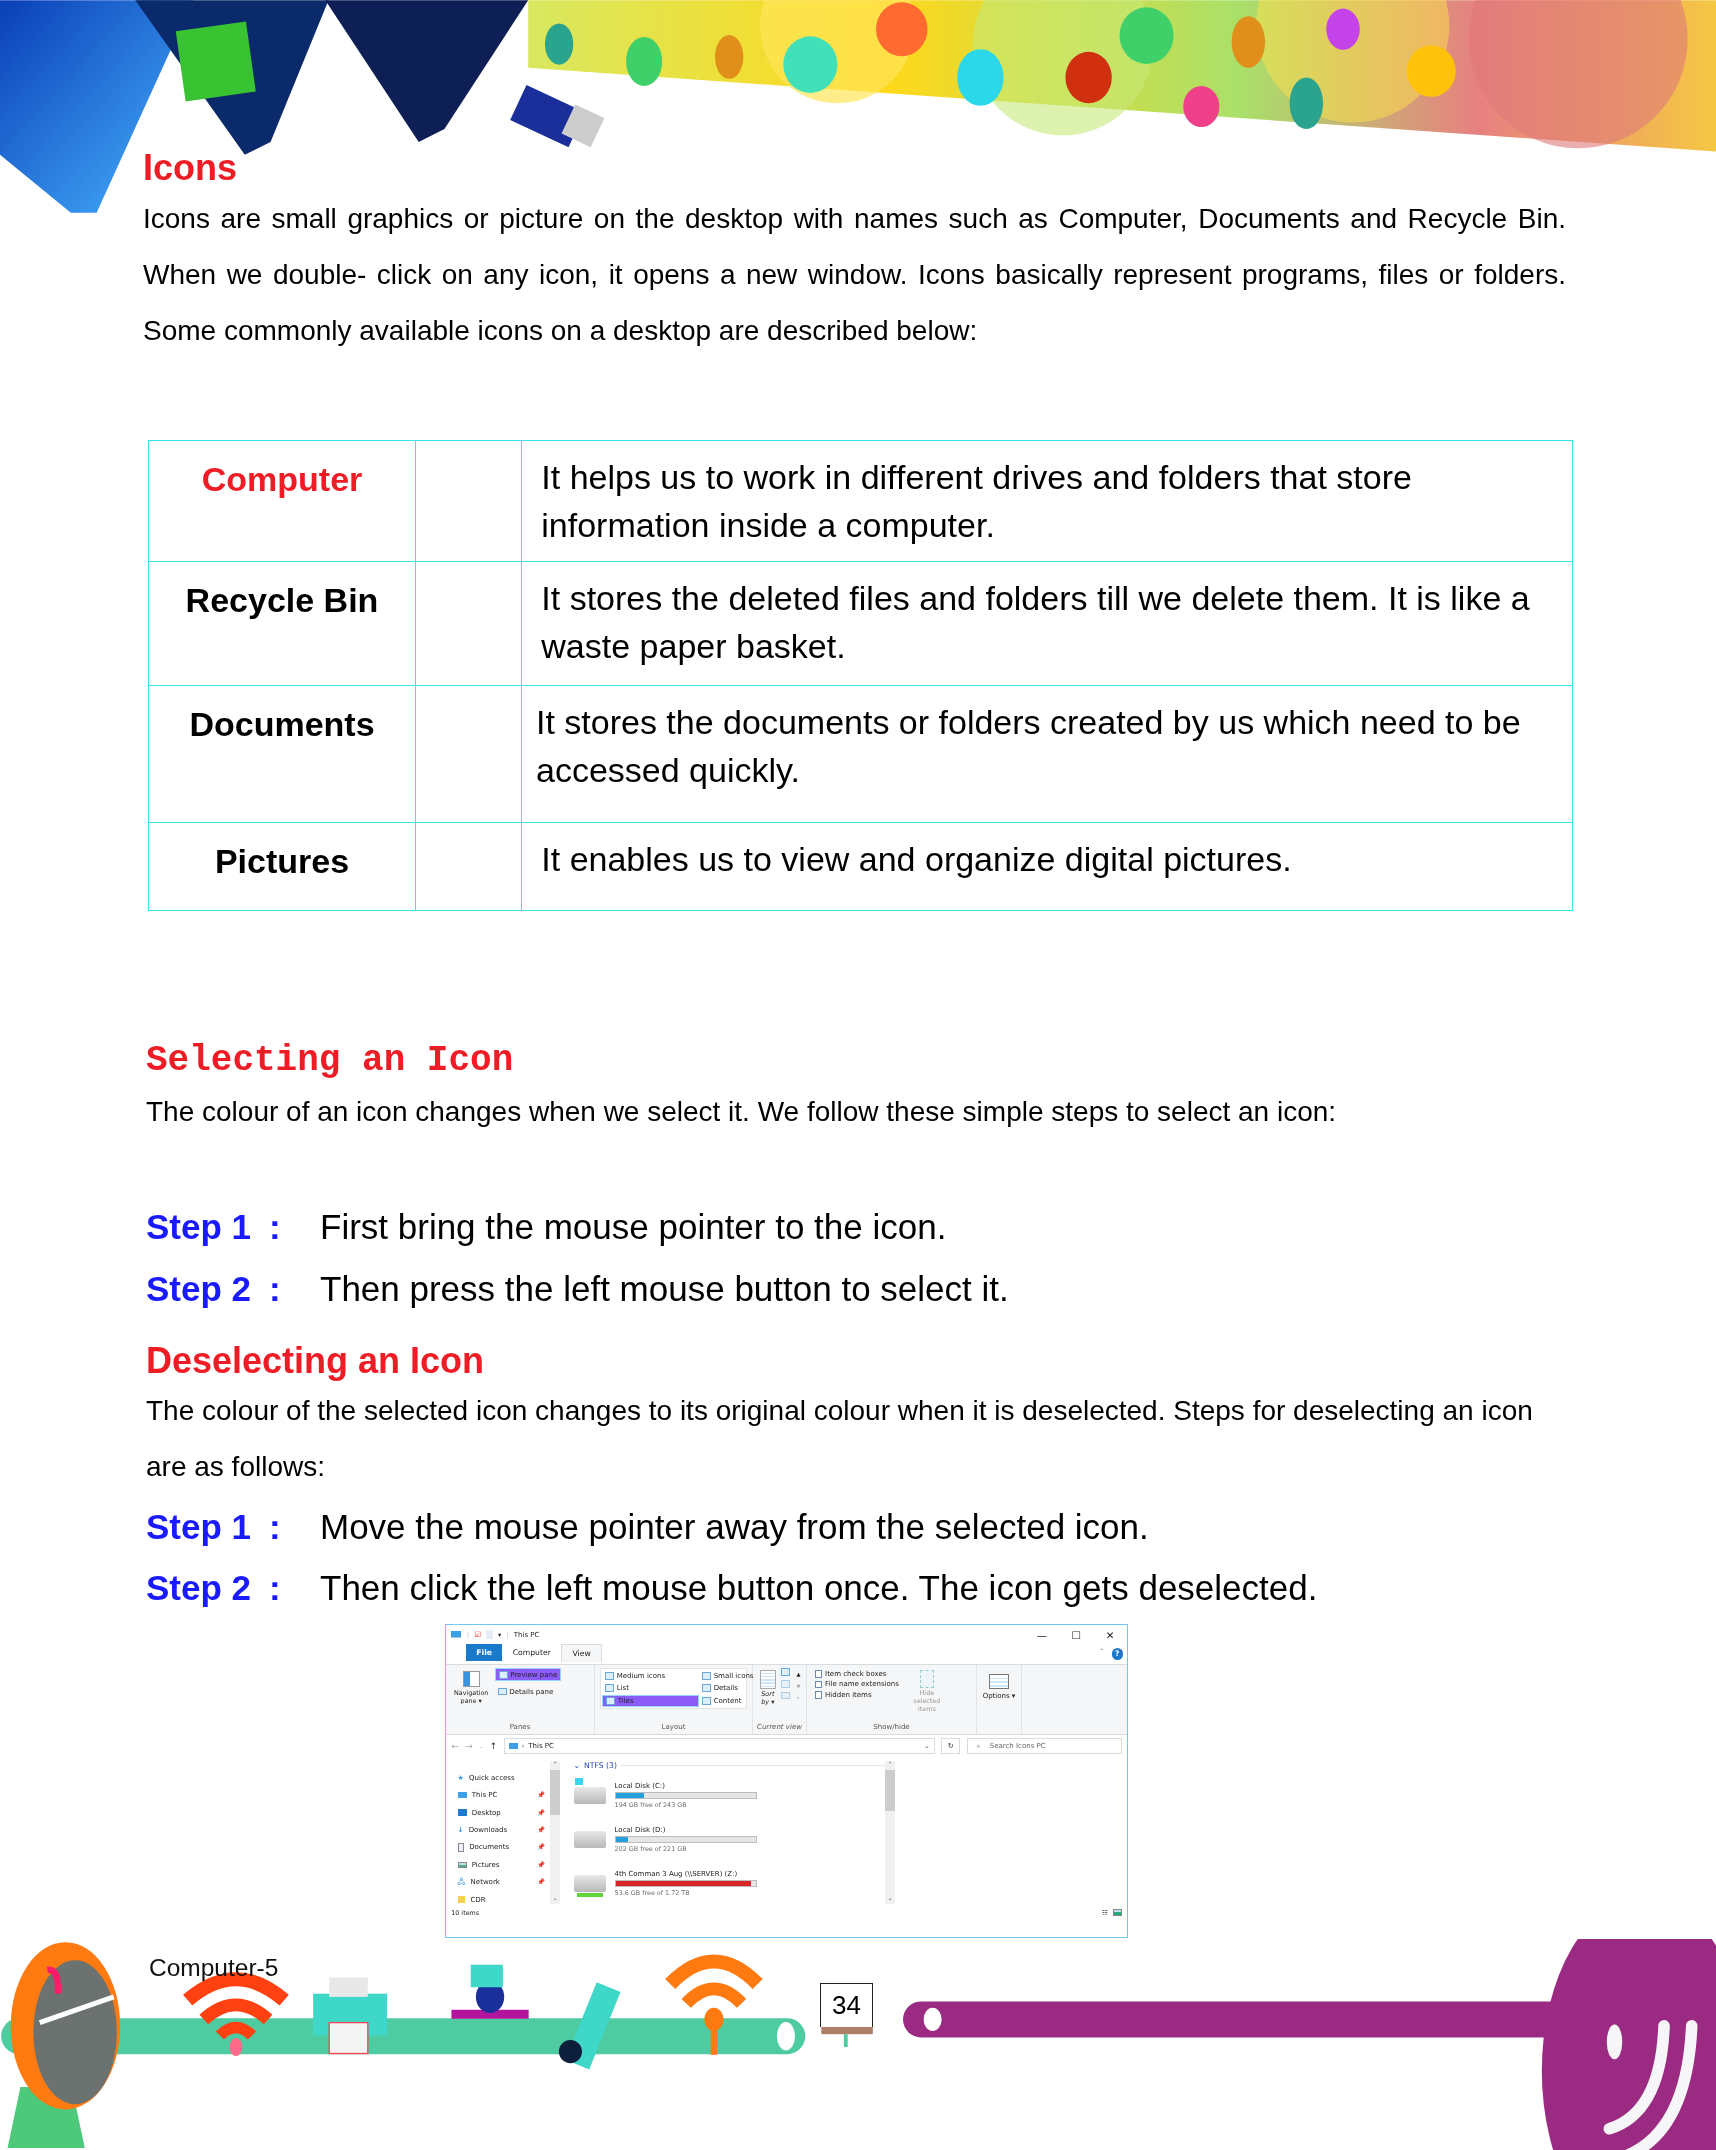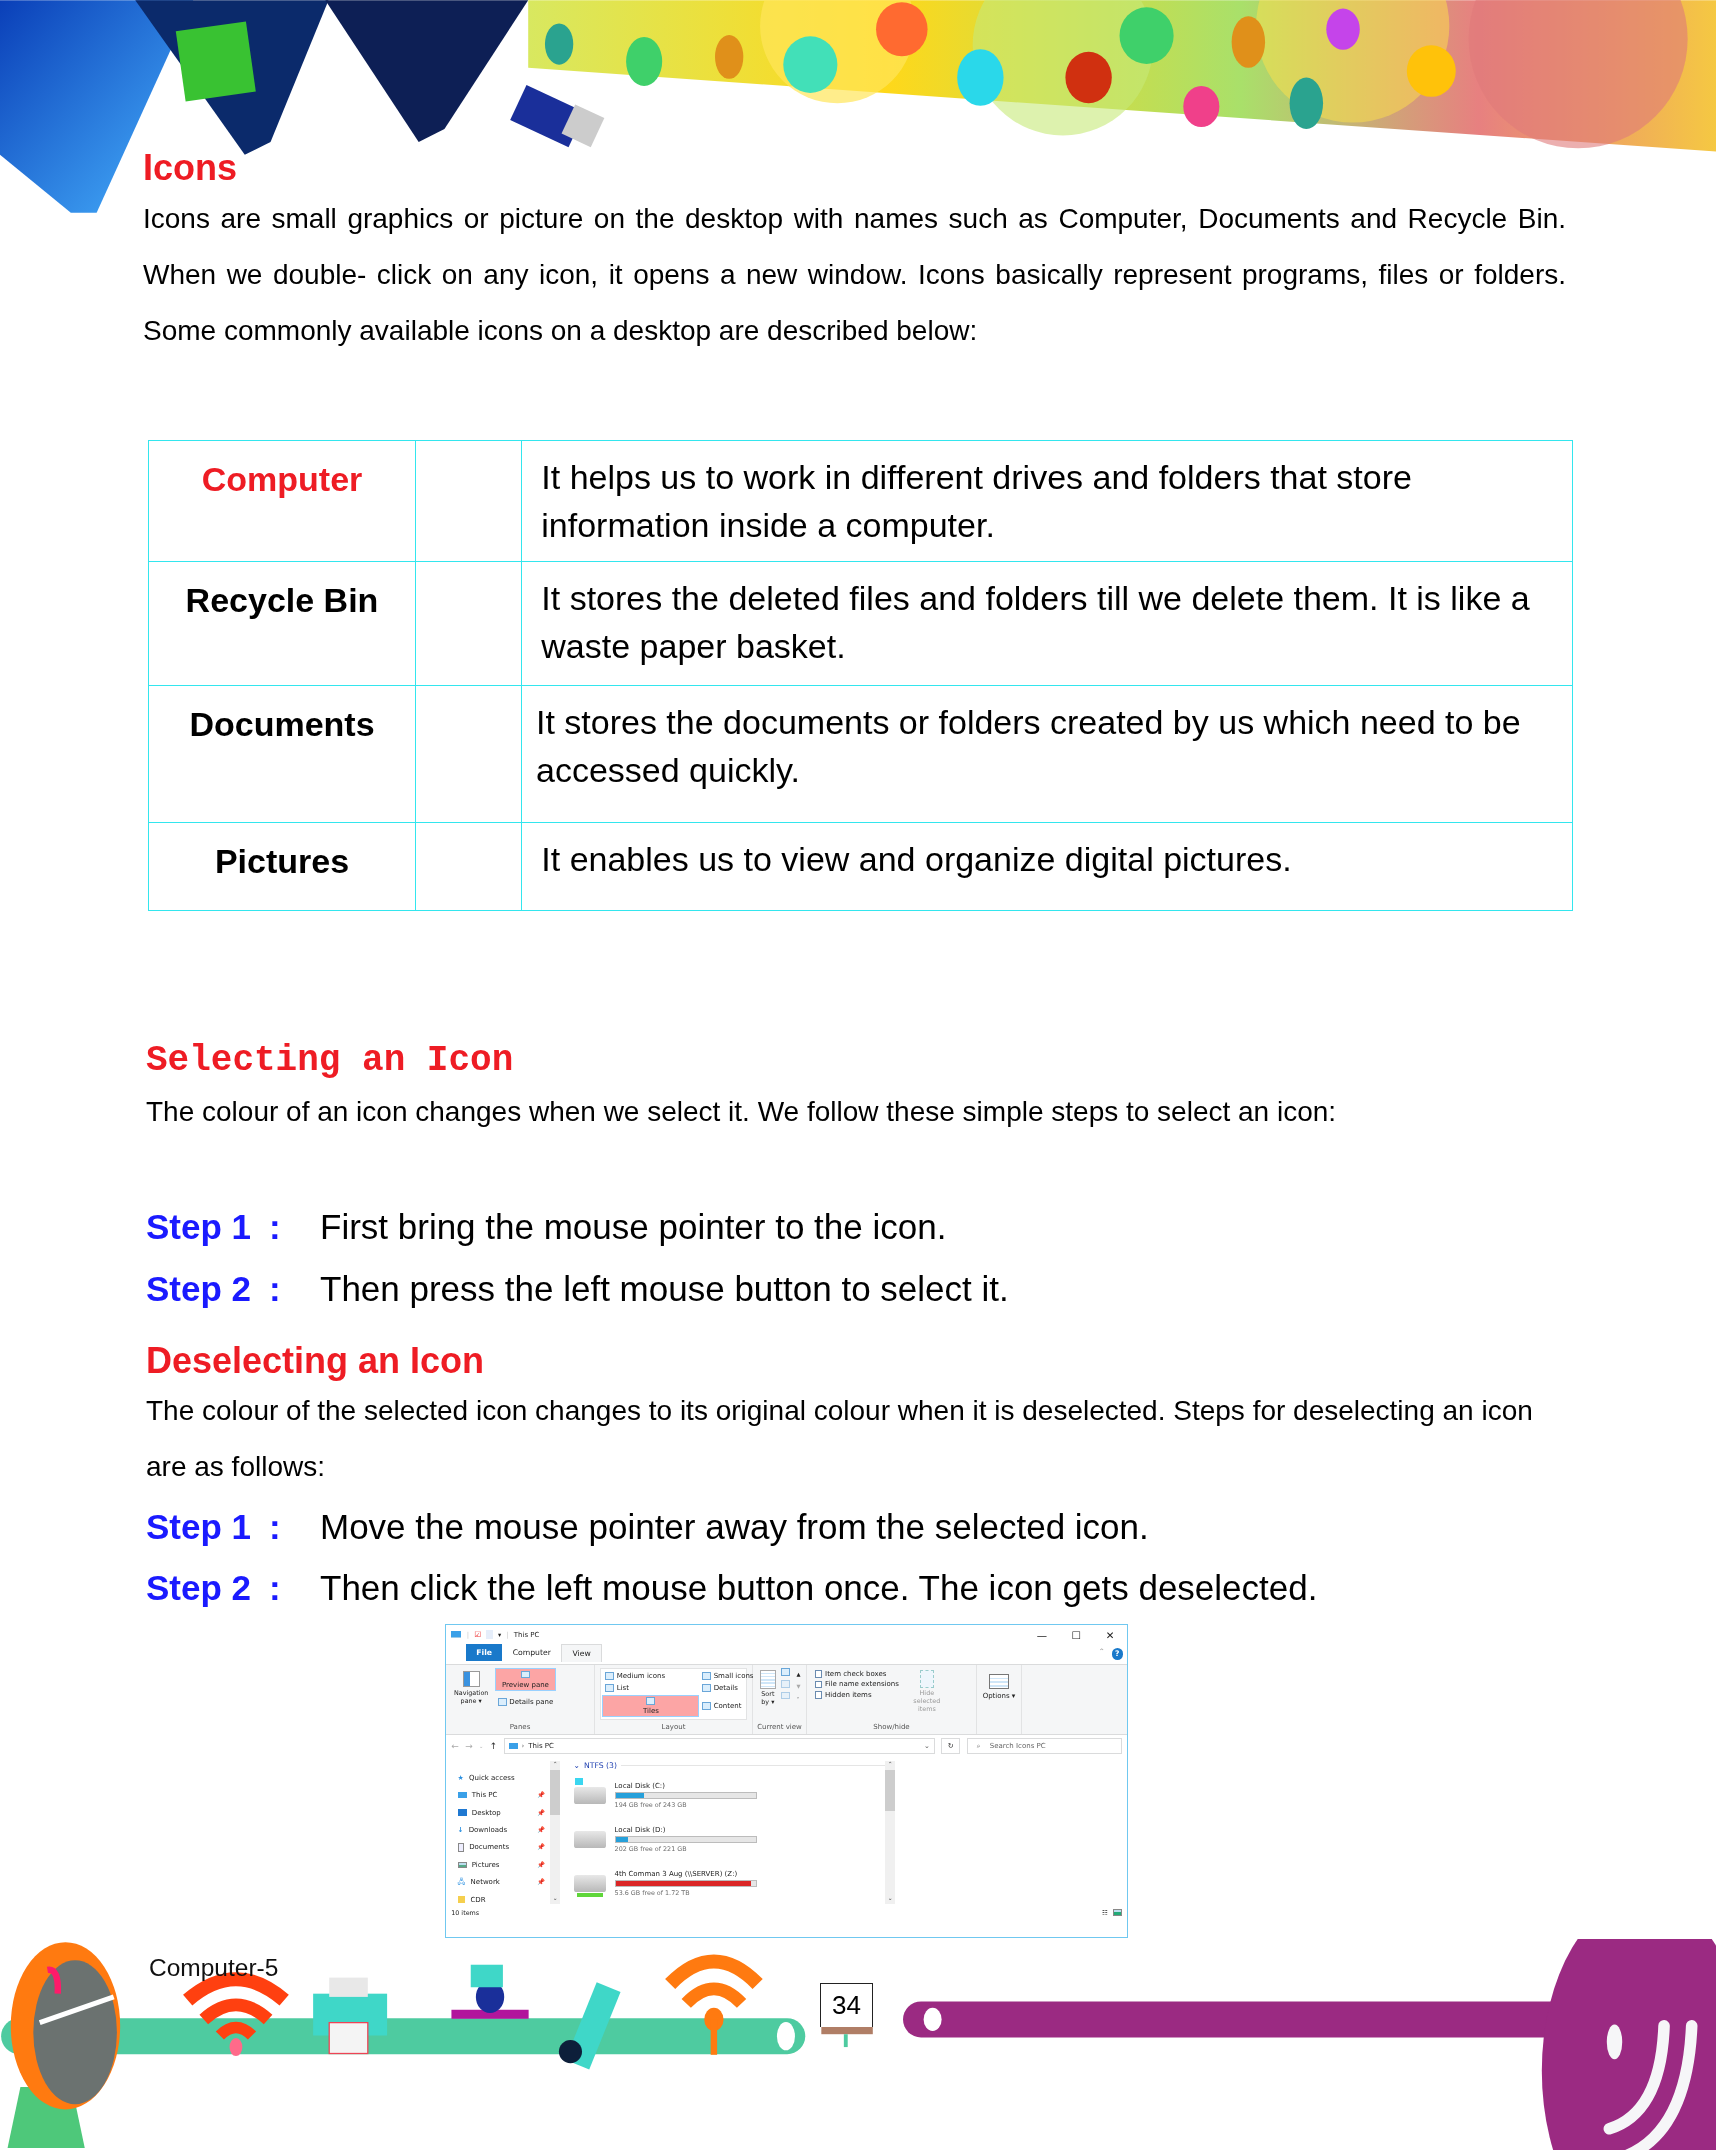--- a/index.html
+++ b/index.html
@@ -32,21 +32,21 @@
   .ex-tabs { height: 19.3px; display: flex; align-items: flex-start; position: relative; margin-left: 20px; }
   .ex-tabs .tab { padding: 3.9px 10.3px; font-size: 7.7px; }
   .ex-tabs .tab.file { background: #1979ca; color: #fff; font-weight: bold; }
   .ex-tabs .tab.active { background: #f5f6f7; border: 0.6px solid #dadbdc; border-bottom: none; }
   .ex-tabs .help { position: absolute; right: 3.9px; top: 3.9px; width: 11.6px; height: 11.6px; border-radius: 50%; background: #1979ca; color: #fff; font-size: 7.7px; text-align: center; line-height: 11.6px; font-weight: bold; }
   .ex-tabs .collapse { position: absolute; right: 22px; top: 2.6px; color: #999; font-size: 7.7px; }
   .ribbon { height: 71px; background: #f5f6f7; border-top: 0.6px solid #dadbdc; border-bottom: 0.6px solid #dadbdc; display: flex; }
   .rgroup { border-right: 0.6px solid #e2e3e4; position: relative; padding: 3.9px 5.2px 0 5.2px; }
   .rgroup .gname { position: absolute; bottom: 2.6px; left: 0; right: 0; text-align: center; color: #555; font-size: 7px; }
   .rbtn { display: flex; align-items: center; gap: 2.6px; padding: 1.3px 2.6px; font-size: 7px; white-space: nowrap; }
-  .rbtn.sel { background: #fca5a5; border: 0.6px solid #99d1ff; flex-direction: column; }
+  .rbtn.sel { background: #8b5cf6; border: 0.6px solid #99d1ff; }
   .ico { display: inline-block; width: 9px; height: 7.7px; border: 0.6px solid #6aa6d8; background: #dbeefc; }
   .chk { display: inline-block; width: 7.7px; height: 7.7px; border: 0.6px solid #6a8bb0; background: #fff; }
   .layout-grid { display: grid; grid-template-columns: 97px 97px 9px; row-gap: 1.3px; background: #fff; border: 0.6px solid #e2e3e4; padding: 1.3px; }
   .addr { height: 23px; display: flex; align-items: center; gap: 6.4px; padding: 0 5.2px; }
   .addr .nav { color: #aaa; font-size: 9px; }
   .addr .nav.up { color: #333; }
   .addr .bar { flex: 1; height: 15.5px; border: 0.6px solid #dadbdc; display: flex; align-items: center; padding: 0 3.9px; gap: 3.9px; }
   .addr .bar .dd { margin-left: auto; color: #555; }
   .addr .refresh { width: 19.3px; height: 15.5px; border: 0.6px solid #dadbdc; text-align: center; line-height: 14px; }
   .addr .search { width: 155px; height: 15.5px; border: 0.6px solid #dadbdc; display: flex; align-items: center; padding-left: 9px; gap: 9px; color: #666; }
@@ -240,21 +240,21 @@
             <span>Tiles</span>
           </div>
         <div class="rbtn">
             <span class="ico"></span>
             <span>Content</span>
           </div>
         <div style="font-size:5.2px;">⩡</div>
       </div>
       <div class="gname">Layout</div>
     </div>
-    <div class="rgroup" style="width:54px;">
+    <div class="rgroup" style="width:54px;font-style:italic;">
       <div style="display:flex;gap:3.9px;">
         <div style="text-align:center;">
           <div style="width:15.5px;height:19.3px;margin:1.3px auto;border:0.6px solid #aaa;background:repeating-linear-gradient(#fff 0 1.9px,#cfe6f8 1.9px 3.2px);"></div>
           <div style="font-size:6.4px;width:19.3px;">Sort by ▾</div>
         </div>
         <div style="display:flex;flex-direction:column;gap:3.9px;">
           <span class="ico"></span>
           <span class="ico" style="opacity:.5"></span>
           <span class="ico" style="opacity:.5"></span>
         </div>

